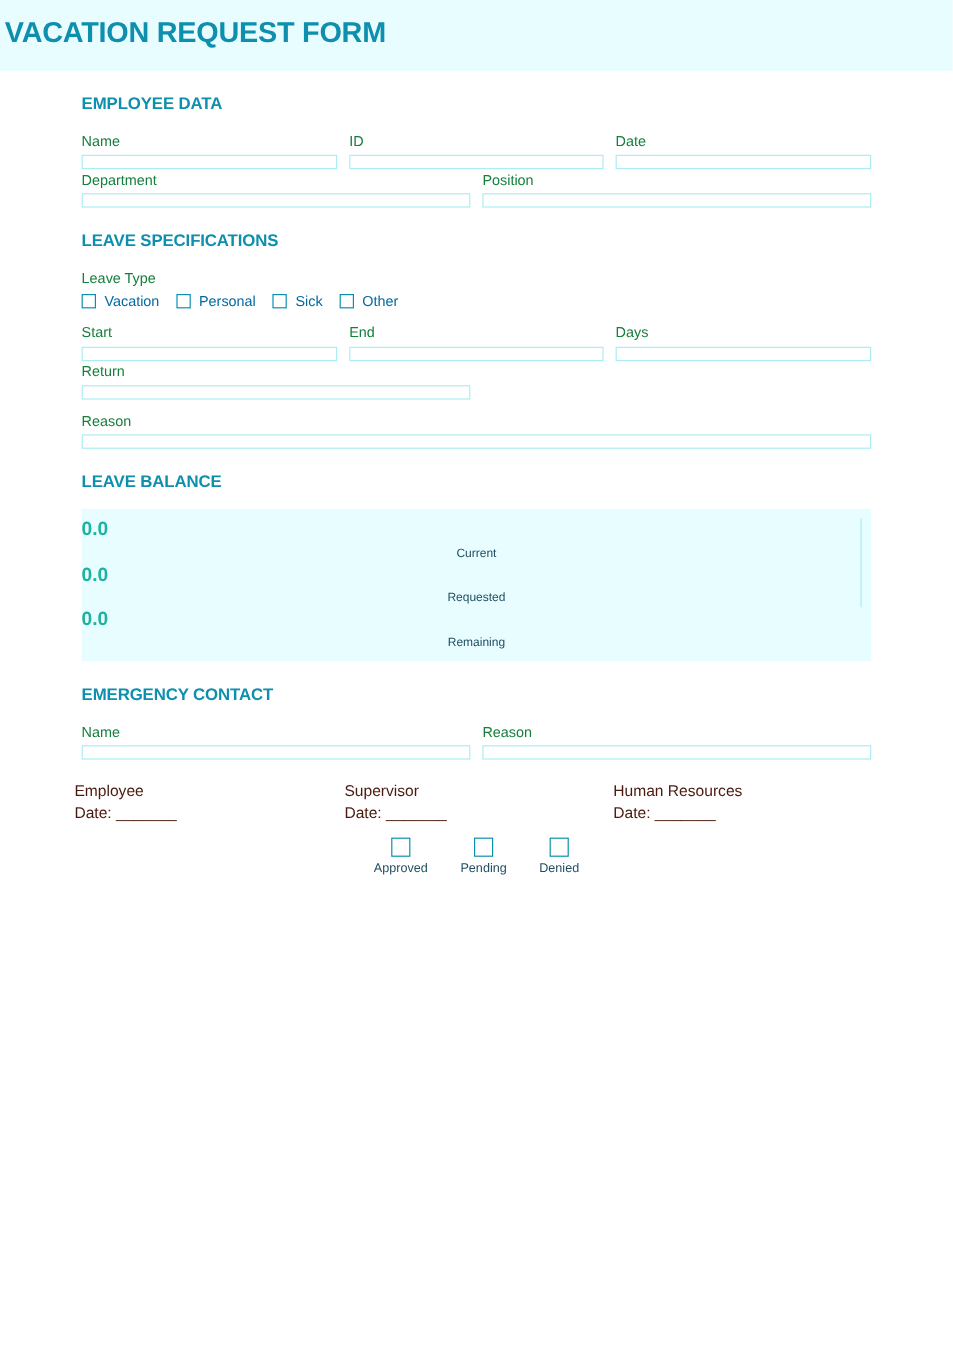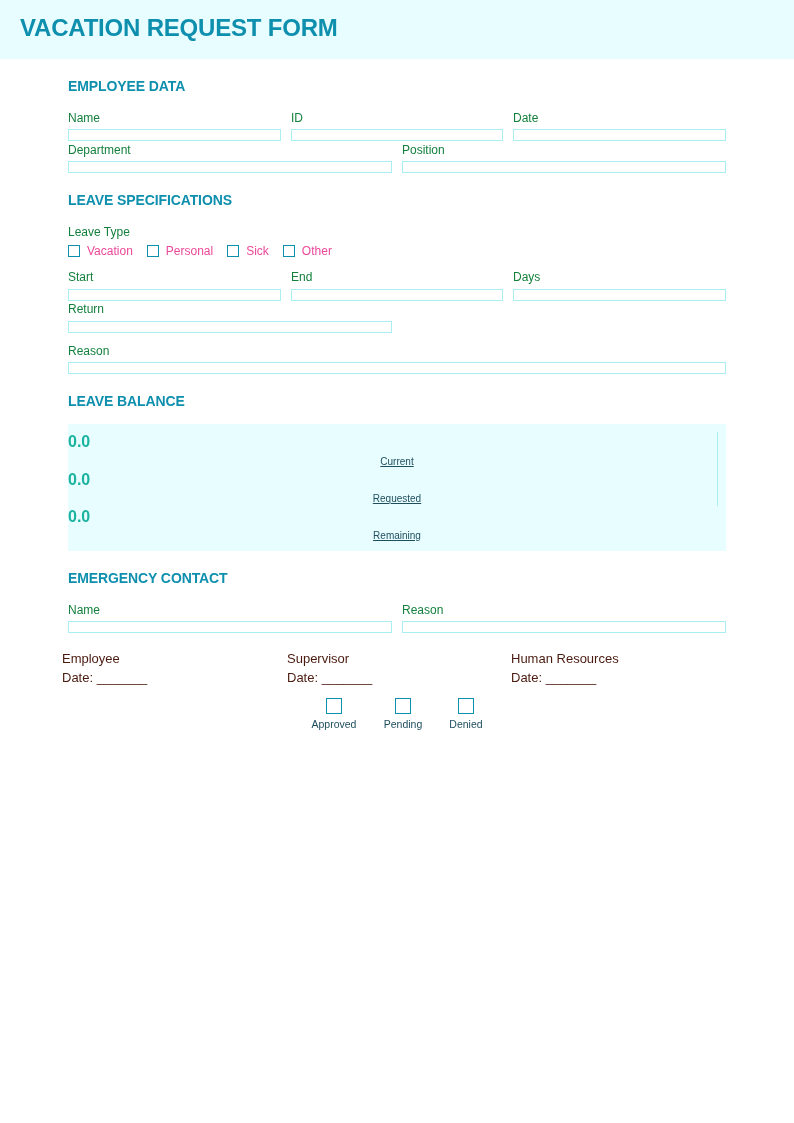--- a/index.html
+++ b/index.html
@@ -5,51 +5,51 @@
   html, body { margin: 0; padding: 0; }
   body {
     width: 794px; height: 1123px; background: #ffffff;
     font-family: "Liberation Sans", sans-serif; position: relative; overflow: hidden;
   }
   .header {
     position: absolute; left: 0; top: 0; width: 794px; height: 59px;
     background: #e8fdff;
   }
   .header h1 {
-    position: absolute; left: 20px; top: 14px; margin: 0;
+    position: absolute; left: 4px; top: 14px; margin: 0;
     font-size: 24px; font-weight: bold; color: #0e8fae; letter-spacing: -0.2px;
   }
   .section-title {
     position: absolute; left: 68px; margin: 0;
     font-size: 14px; font-weight: bold; color: #0e8fae; letter-spacing: -0.1px;
   }
   .lbl {
     position: absolute; font-size: 12px; color: #15803d;
   }
   .field {
     position: absolute; height: 10px; border: 1px solid #a9eef2;
     background: #ffffff; box-sizing: content-box; padding: 0; margin: 0; outline: none;
   }
   .cb-row { position: absolute; left: 68px; top: 244px; display: flex; align-items: center; }
-  .cb-item { display: flex; align-items: center; margin-right: 14px; font-size: 12px; color: #ec4899; }
+  .cb-item { display: flex; align-items: center; margin-right: 14px; font-size: 12px; color: #0369a1; }
   .cb-box {
     width: 10px; height: 10px; border: 1px solid #0e8fae; margin-right: 7px; background: #fff;
   }
   .balance {
     position: absolute; left: 68px; top: 424px; width: 658px; height: 127px;
     background: #e8fdff;
   }
   .bal-vline { position: absolute; left: 649px; top: 8px; width: 1px; height: 74px; background: #a9eef2; }
   .bal-num {
     position: absolute; width: 658px; left: 0; 
     font-size: 16px; font-weight: bold; color: #1ab3a0;
   }
   .bal-lbl {
     position: absolute; width: 658px; left: 0; text-align: center;
-    font-size: 10px; color: #1f4e5f; text-decoration: underline;
+    font-size: 10px; color: #1f4e5f;
   }
   .sig {
     position: absolute; width: 220px; font-size: 13px; color: #4a1a0f; line-height: 19px;
   }
   .status { position: absolute; top: 698px; width: 60px; text-align: center; }
   .status .sbox { width: 14px; height: 14px; border: 1px solid #0e8fae; margin: 0 auto; }
   .status .slbl { font-size: 10.5px; color: #1f4e5f; margin-top: 4px; }
 </style>
 </head>
 <body>

